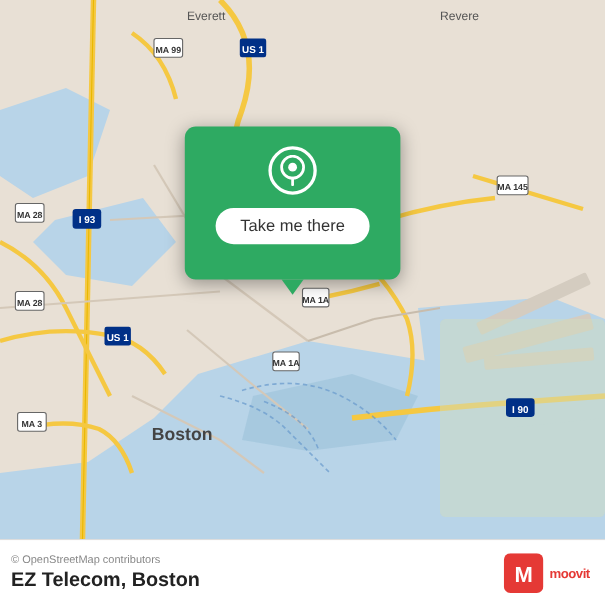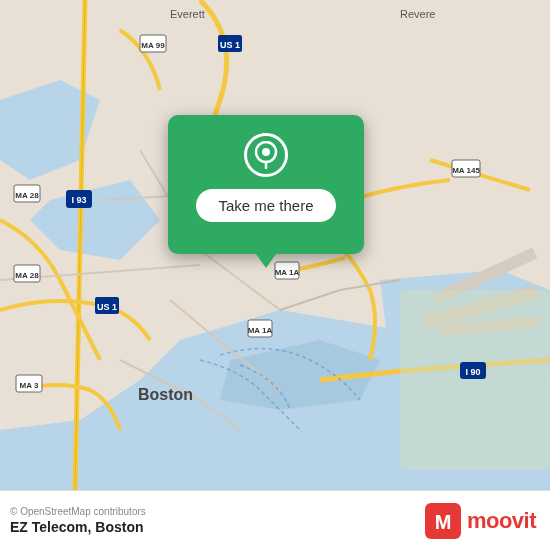--- a/index.html
+++ b/index.html
@@ -97,38 +97,38 @@
       flex-direction: column;
     }
 
     #attribution-text {
       font-size: 10px;
       color: #888;
       margin-bottom: 2px;
     }
 
     #place-name {
-      font-size: 14px;
+      font-size: 18px;
       font-weight: 600;
       color: #222;
     }
 
     #moovit-logo {
       display: flex;
       align-items: center;
       gap: 6px;
     }
 
     #moovit-icon {
       width: 36px;
       height: 36px;
     }
 
     #moovit-text {
-      font-size: 22px;
+      font-size: 12px;
       font-weight: 700;
       color: #e53935;
       letter-spacing: -0.5px;
     }
   </style>
 </head>
 <body>
 
 <div id="map-container">
   <svg id="map-svg" viewBox="0 0 550 490" xmlns="http://www.w3.org/2000/svg">

